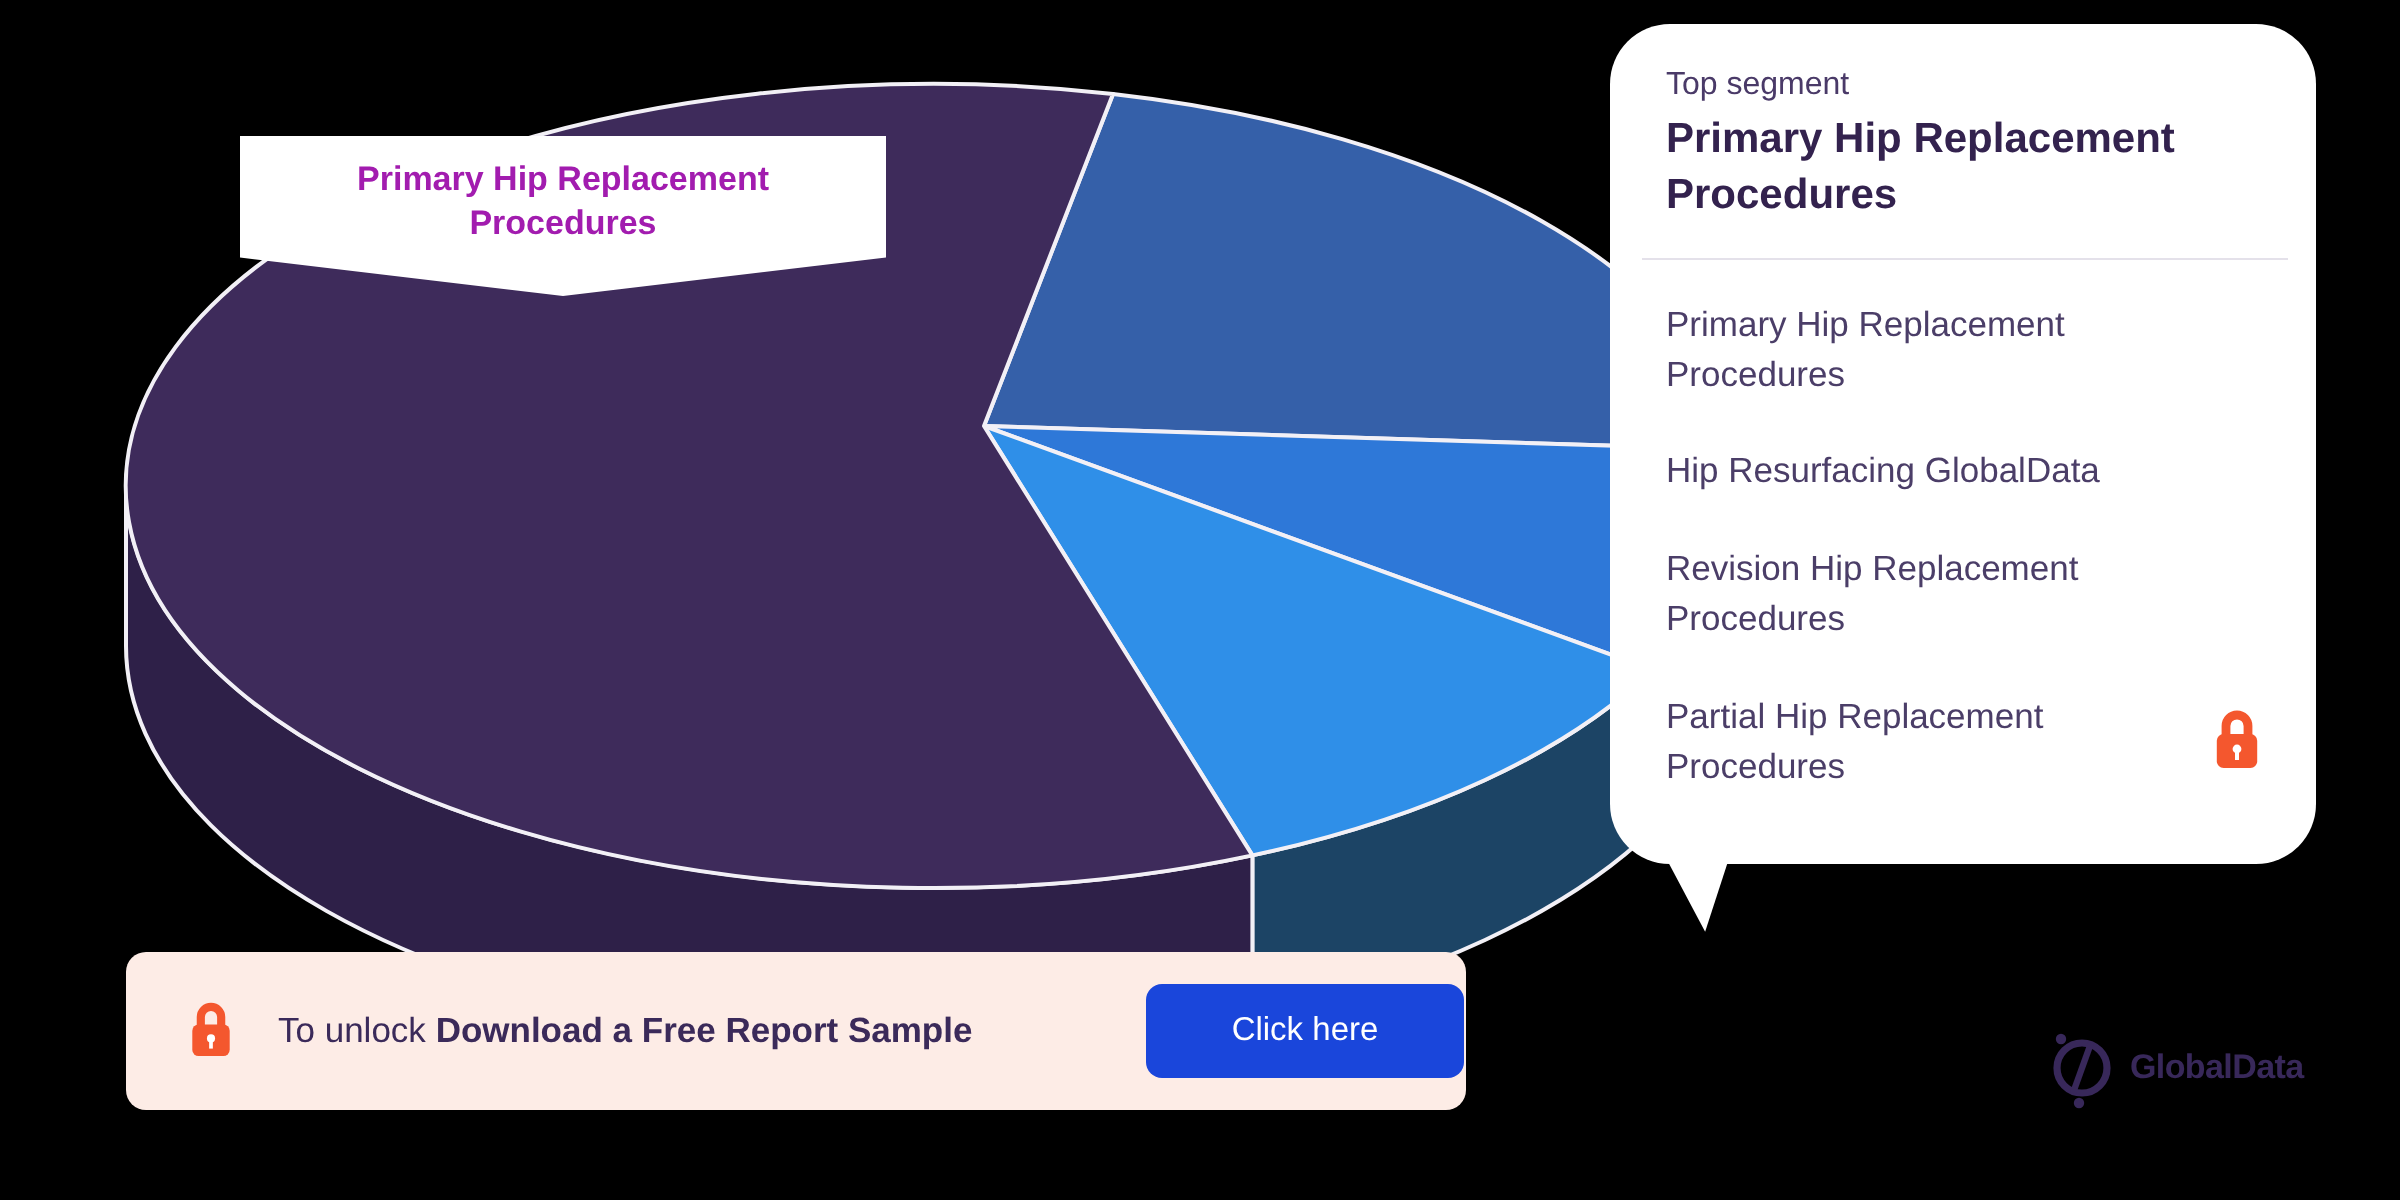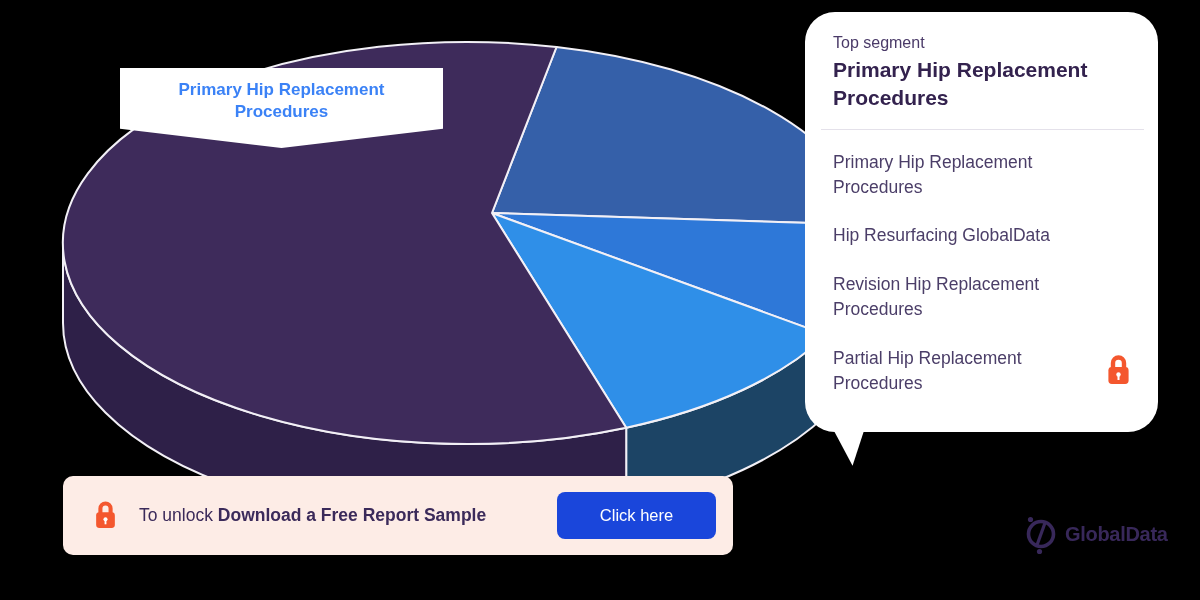--- a/index.html
+++ b/index.html
@@ -4,21 +4,21 @@
 <style>
   html,body{margin:0;padding:0;background:#000;width:1200px;height:600px;overflow:hidden;
     font-family:"Liberation Sans","DejaVu Sans",sans-serif;}
   .stage{position:relative;width:1200px;height:600px;background:#000;}
   svg.pie{position:absolute;left:0;top:0;z-index:1;}
 
   
   .callout{position:absolute;left:120px;top:68px;width:323px;height:80px;background:#fff;z-index:2;
     clip-path:polygon(0 0,100% 0,100% 76%,50% 100%,0 76%);
     display:flex;align-items:flex-start;justify-content:center;}
-  .callout span{margin-top:11px;font-size:17px;font-weight:bold;color:#3b82f6;text-align:center;
+  .callout span{margin-top:11px;font-size:17px;font-weight:bold;color:#a21caf;text-align:center;
     line-height:22px;white-space:pre-line;}
 
   
   .panel{position:absolute;left:805px;top:12px;width:353px;height:420px;background:#fff;
     border-radius:30px;z-index:3;box-sizing:border-box;padding:22px 26px 0 28px;}
   .panel-tail{position:absolute;left:803px;top:400px;width:0;height:0;z-index:2;
     border-left:60px solid transparent;border-top:58px solid #fff;transform:rotate(18deg);}
   .eyebrow{font-size:16px;color:#4a3a68;margin:0 0 4px 0;}
   .panel-title{font-size:21px;font-weight:bold;color:#33224e;line-height:1.35;margin:0;}
   .divider{border:none;border-top:1px solid #e4e1ea;margin:16px -12px 20px -12px;}
@@ -26,26 +26,26 @@
   .seg-item{display:flex;align-items:center;justify-content:space-between;
     font-size:17.5px;color:#4b3e68;line-height:1.45;margin-bottom:23px;}
   .seg-item .txt{max-width:245px;}
 
   
   .banner{position:absolute;left:63px;top:476px;width:670px;height:79px;background:#fdece6;
     border-radius:10px;z-index:3;display:flex;align-items:center;}
   .banner .lock{margin-left:30px;flex:0 0 auto;}
   .banner-text{margin-left:21px;font-size:17.5px;color:#3b2a5a;}
   .banner-text b{font-weight:bold;}
-  .cta{position:absolute;right:17px;top:16px;width:159px;height:47px;border:none;border-radius:8px;
+  .cta{position:absolute;right:1px;top:16px;width:159px;height:47px;border:none;border-radius:8px;
     background:#1a46db;color:#fff;font-size:16.5px;font-family:inherit;cursor:pointer;}
 
   
   .logo{position:absolute;left:1022px;top:513px;display:flex;align-items:center;gap:6px;z-index:2;}
-  .logo-text{font-size:20px;font-weight:bold;color:#38285a;letter-spacing:-0.3px;white-space:nowrap;}
+  .logo-text{font-size:17px;font-weight:bold;color:#38285a;letter-spacing:-0.3px;white-space:nowrap;}
 </style>
 </head>
 <body>
 
 <div class="stage">
 
   <svg class="pie" width="1200" height="600" id="pieSvg">
       <path d="M871.0,243.0 A404,201 0 0 1 826.3,334.9 L826.3,414.9 A404,201 0 0 0 871.0,323.0 Z" fill="#1d4a80" stroke="#f2f0f6" stroke-width="2" stroke-linejoin="round"></path>
       <path d="M826.3,334.9 A404,201 0 0 1 626.2,427.7 L626.2,507.7 A404,201 0 0 0 826.3,414.9 Z" fill="#1c4465" stroke="#f2f0f6" stroke-width="2" stroke-linejoin="round"></path>
       <path d="M626.2,427.7 A404,201 0 0 1 63.0,243.0 L63.0,323.0 A404,201 0 0 0 626.2,507.7 Z" fill="#2e2048" stroke="#f2f0f6" stroke-width="2" stroke-linejoin="round"></path>

